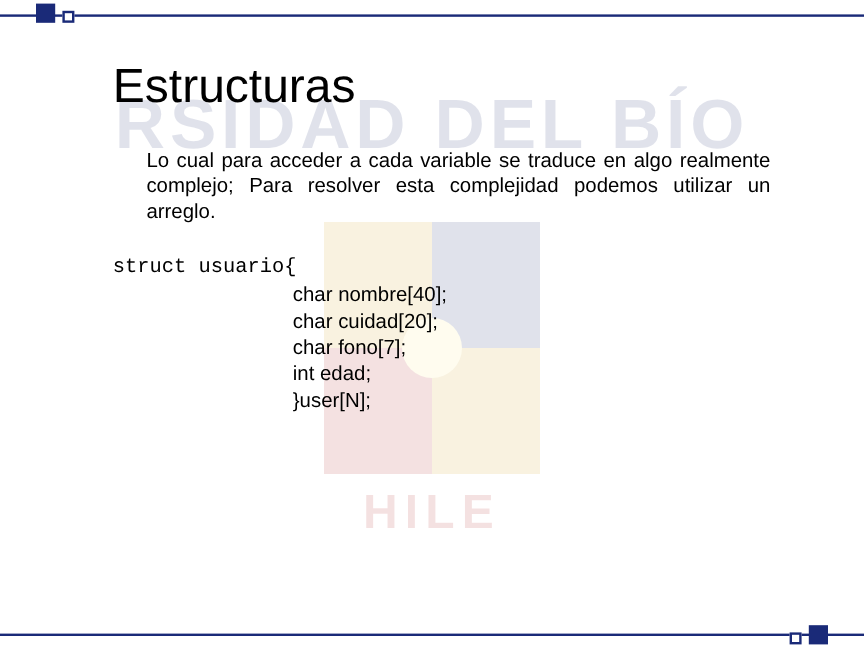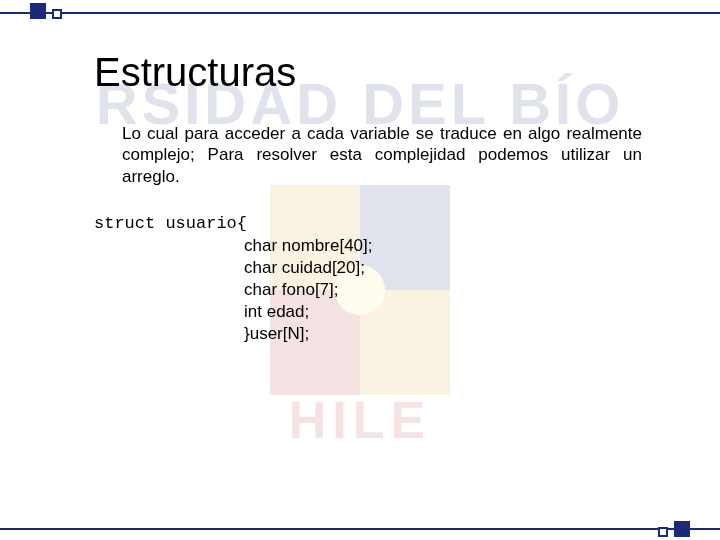--- a/index.html
+++ b/index.html
@@ -44,21 +44,21 @@
   .watermark .shield .q2 { position:absolute; top:0; right:0; width:50%; height:50%; background:#1a2a6c; }
   .watermark .shield .q3 { position:absolute; bottom:0; left:0; width:50%; height:50%; background:#b22222; }
   .watermark .shield .q4 { position:absolute; bottom:0; right:0; width:50%; height:50%; background:#d4a017; }
   .watermark .shield .center-star {
     position:absolute; top:50%; left:50%; transform:translate(-50%,-50%);
     width:50px; height:50px; background:#ffec8b; border-radius:50%;
   }
   .watermark .bottom-text {
     position: absolute;
     bottom: 30px;
-    font-size: 52px;
+    font-size: 40px;
     font-weight: bold;
     color: #b22222;
     letter-spacing: 6px;
   }
   .top-deco {
     position: absolute;
     top: 0;
     left: 0;
     width: 100%;
     height: 28px;

